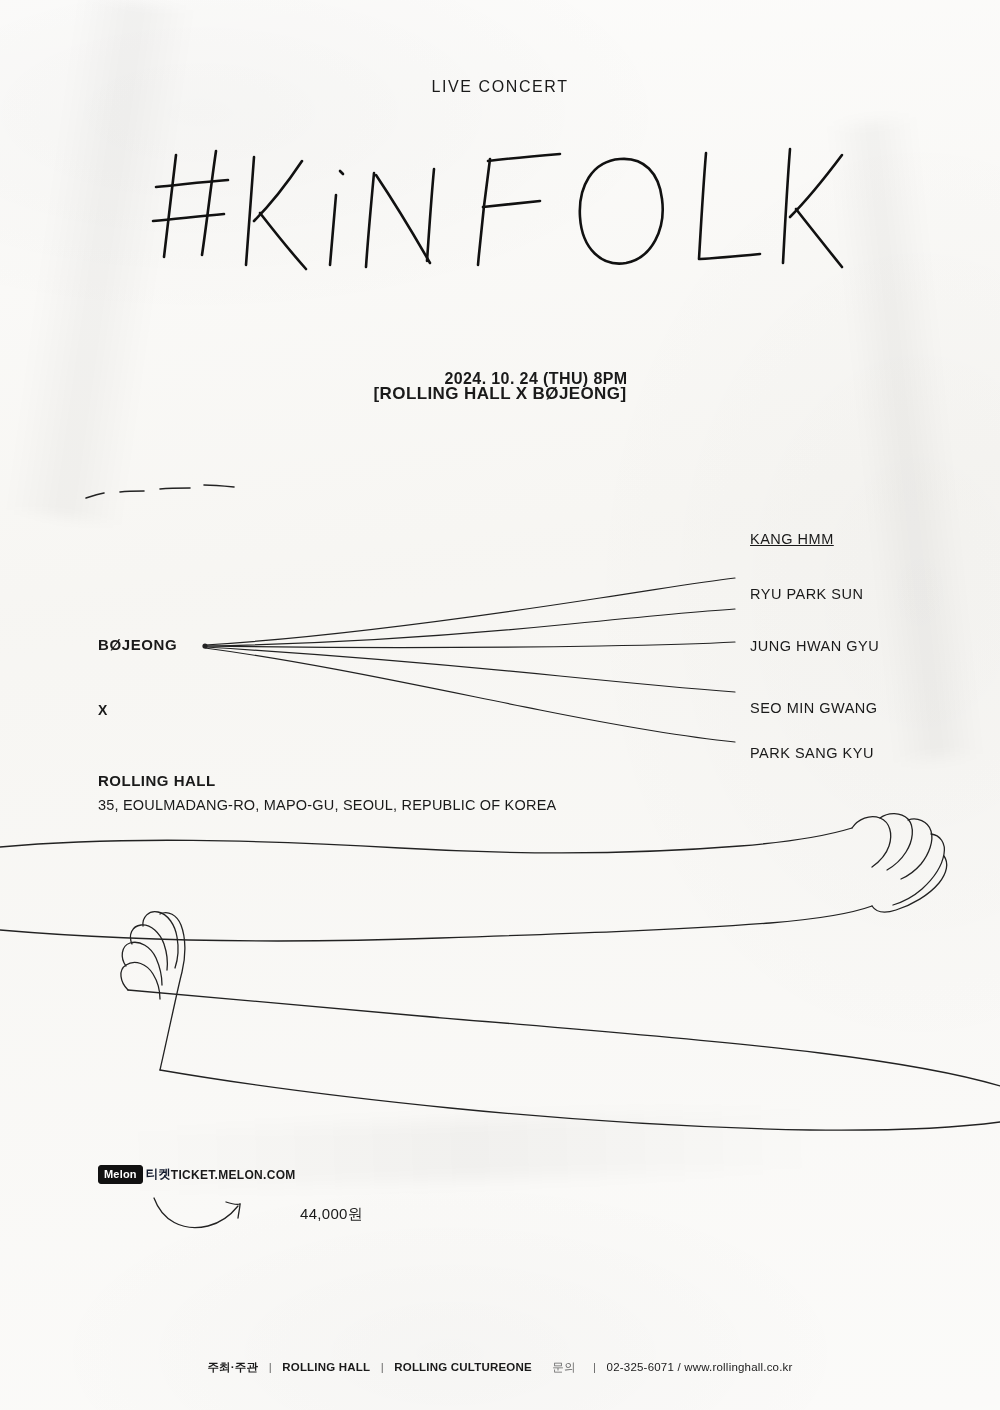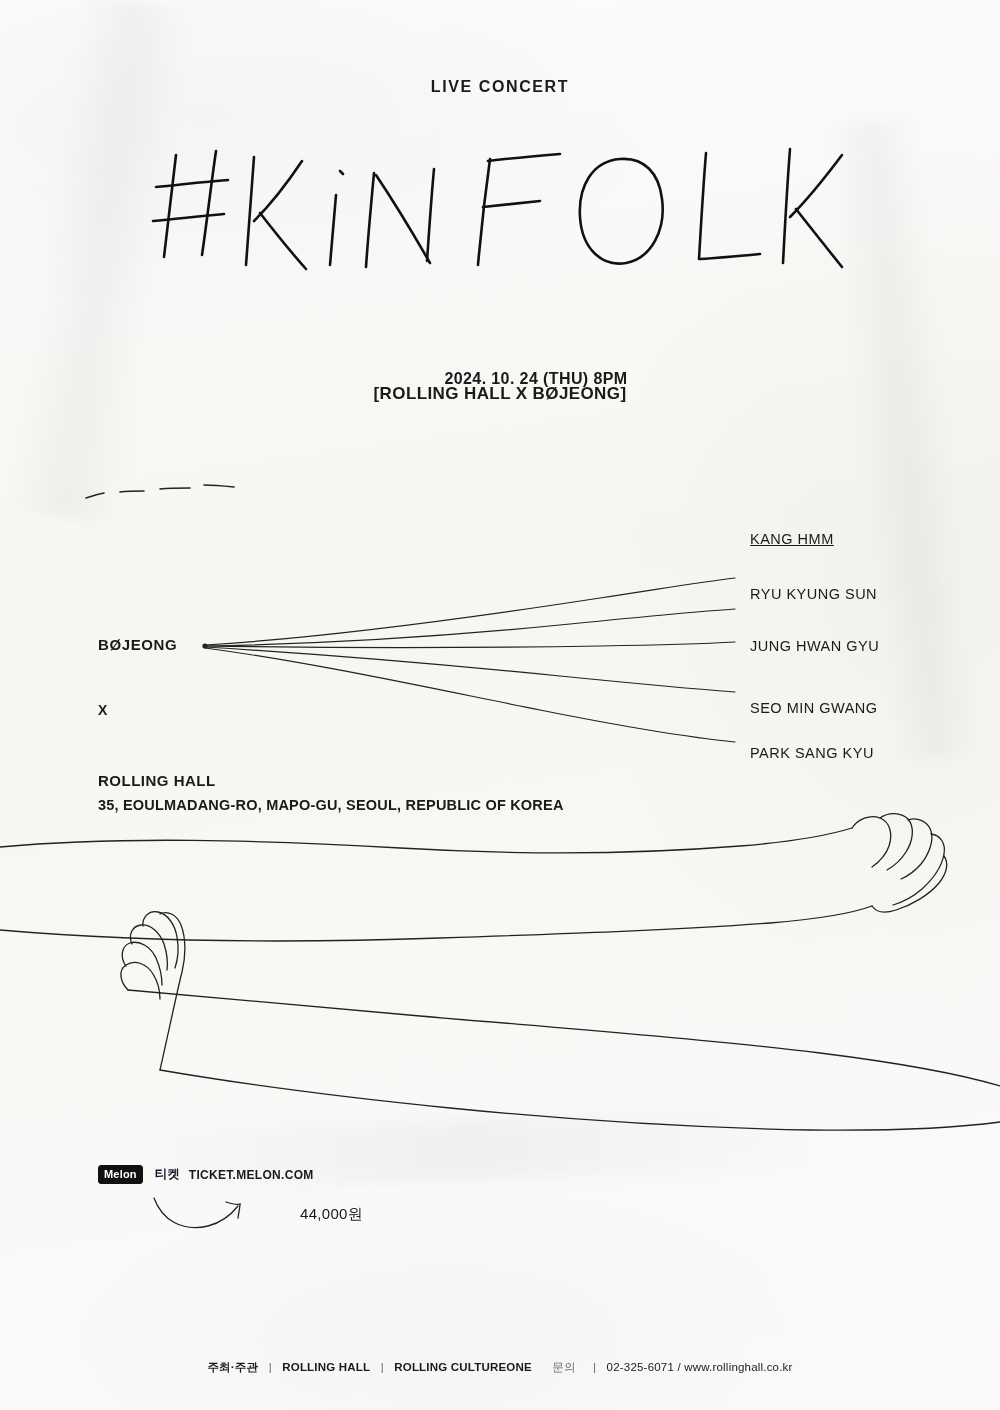--- a/index.html
+++ b/index.html
@@ -39,21 +39,21 @@
   .crease.c2 { left: 860px; top: 120px; width: 90px;  height: 640px; transform: rotate(-6deg); filter: blur(7px); }
   .crease.c3 { left: 120px; top: 1120px; width: 700px; height: 60px; transform: rotate(-2deg); filter: blur(8px); }
 
   .live-concert {
     position: absolute;
     top: 78px;
     left: 0;
     width: 100%;
     text-align: center;
     font-size: 16px;
-    font-weight: 700;
+    font-weight: 400;
     letter-spacing: 1.6px;
   }
 
   .title-wrap {
     position: absolute;
     top: 120px;
     left: 0;
     width: 100%;
     height: 190px;
     display: flex;
@@ -135,40 +135,39 @@
     top: 772px;
     font-size: 15px;
     font-weight: 700;
     letter-spacing: 0.5px;
   }
   .hall-address {
     position: absolute;
     left: 98px;
     top: 797px;
     font-size: 14.5px;
-    font-weight: 700;
+    font-weight: 400;
     letter-spacing: 0.2px;
   }
 
   .arms {
     position: absolute;
     top: 810px;
     left: 0;
     width: 1000px;
     height: 350px;
   }
   .arms svg { display: block; }
 
   .ticket-row {
     position: absolute;
     left: 98px;
     top: 1165px;
     display: flex;
     align-items: center;
-    gap: 9px;
   }
   .melon-badge {
     display: inline-flex;
     align-items: center;
     border: 1px solid #111;
     border-radius: 3px;
     background: #111;
     color: #fff;
     font-size: 11px;
     font-weight: 700;
@@ -284,21 +283,21 @@
       <path d="M205 177 C320 184, 440 194, 560 206 C640 214, 695 219, 735 222"></path>
       <path d="M205 178 C310 192, 420 216, 540 240 C630 258, 695 268, 735 272"></path>
       <circle cx="205" cy="176" r="2.6" fill="#222" stroke="none"></circle>
     </svg>
   </div>
 
   <div class="host-label">BØJEONG</div>
   <div class="x-label">X</div>
 
   <div class="artist a0">KANG HMM</div>
-  <div class="artist a1">RYU KYUNG SUN</div>
+  <div class="artist a1">RYU PARK SUN</div>
   <div class="artist a2">JUNG HWAN GYU</div>
   <div class="artist a3">SEO MIN GWANG</div>
   <div class="artist a4">PARK SANG KYU</div>
 
   <div class="hall-name">ROLLING HALL</div>
   <div class="hall-address">35, EOULMADANG-RO, MAPO-GU,  SEOUL, REPUBLIC OF KOREA</div>
 
   <div class="arms">
     <svg width="1000" height="350" viewBox="0 0 1000 350" fill="none" stroke="#222" stroke-width="1.3" stroke-linecap="round" stroke-linejoin="round">
 

